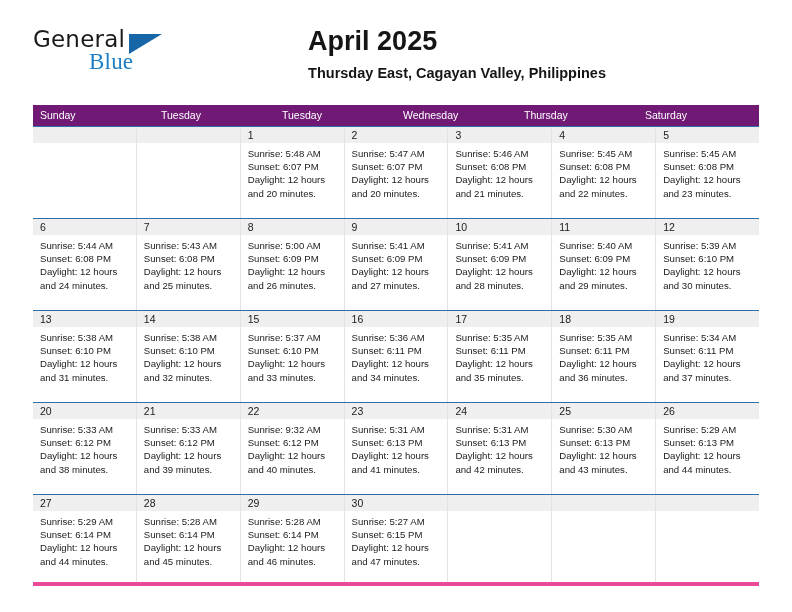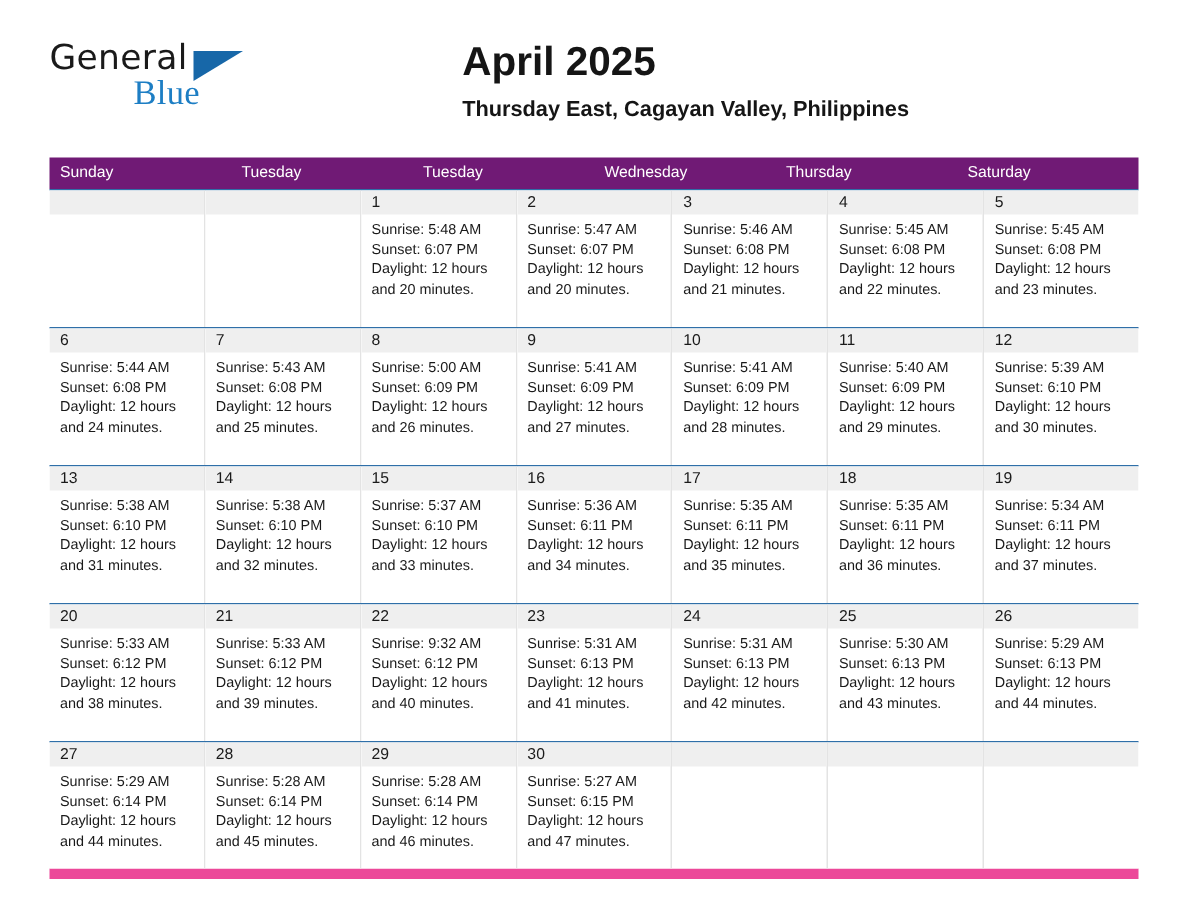--- a/index.html
+++ b/index.html
@@ -111,21 +111,21 @@
   }
 
   .week {
     display: flex;
     border-top: 1.5px solid #2f6fa8;
     height: 92px;
     box-sizing: border-box;
     position: relative;
   }
   .week.last {
-    border-bottom: 7px solid #ec4899;
+    border-bottom: 4px solid #ec4899;
   }
 
   .day-cell {
     flex: 1 1 0;
     box-sizing: border-box;
     border-right: 1px solid #e3e3e3;
     position: relative;
     background: #ffffff;
     overflow: hidden;
   }

